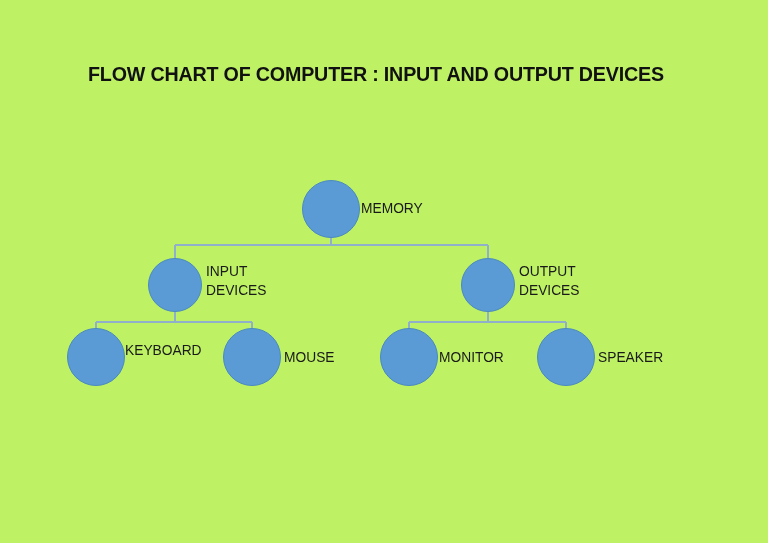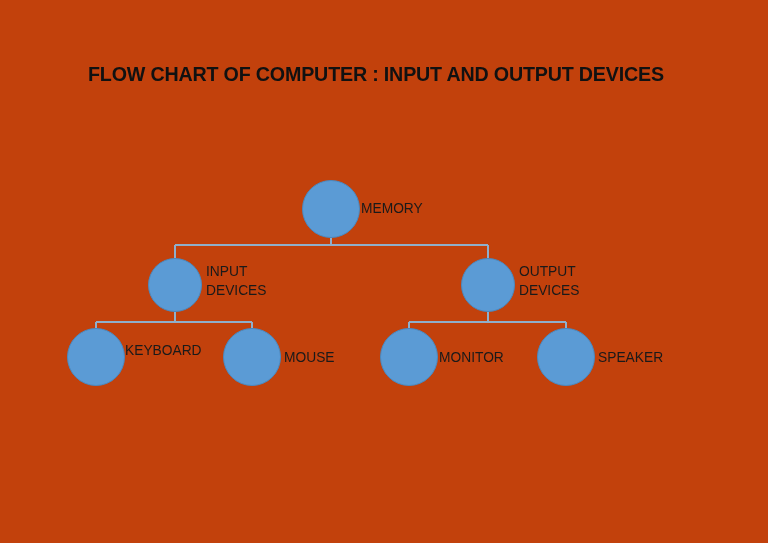--- a/index.html
+++ b/index.html
@@ -8,21 +8,21 @@
     padding: 0;
     background: #ffffff;
   }
   body {
     font-family: "Liberation Sans", sans-serif;
   }
   #canvas {
     position: relative;
     width: 768px;
     height: 543px;
-    background: #c2410c;
+    background: #bef264;
     overflow: hidden;
   }
 
   
   #chart-title {
     position: absolute;
     left: 88px;
     top: 62px;
     width: 600px;
     font-size: 20.5px;

